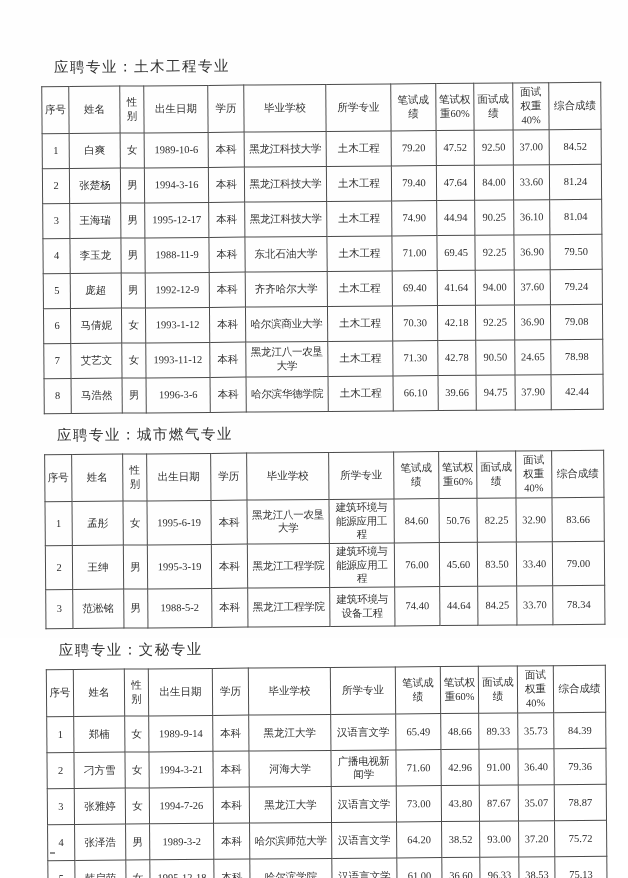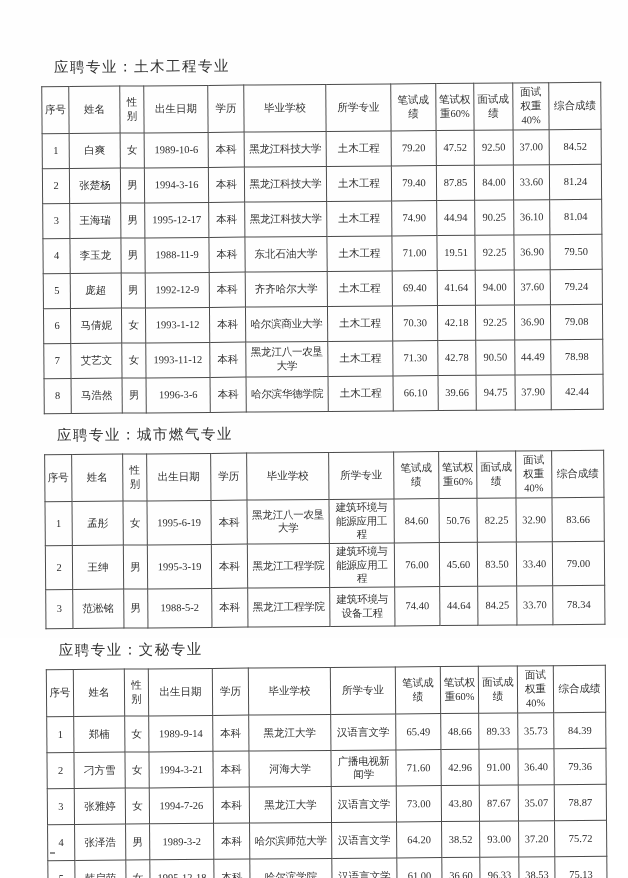--- a/index.html
+++ b/index.html
@@ -121,21 +121,21 @@
               </tr>
               <tr>
                 <td>2</td>
                 <td>张楚杨</td>
                 <td>男</td>
                 <td>1994-3-16</td>
                 <td>本科</td>
                 <td class="sm">黑龙江科技大学</td>
                 <td>土木工程</td>
                 <td>79.40</td>
-                <td>87.85</td>
+                <td>47.64</td>
                 <td>84.00</td>
                 <td>33.60</td>
                 <td>81.24</td>
               </tr>
               <tr>
                 <td>3</td>
                 <td>王海瑞</td>
                 <td>男</td>
                 <td>1995-12-17</td>
                 <td>本科</td>
@@ -149,21 +149,21 @@
               </tr>
               <tr>
                 <td>4</td>
                 <td>李玉龙</td>
                 <td>男</td>
                 <td>1988-11-9</td>
                 <td>本科</td>
                 <td>东北石油大学</td>
                 <td>土木工程</td>
                 <td>71.00</td>
-                <td>19.51</td>
+                <td>69.45</td>
                 <td>92.25</td>
                 <td>36.90</td>
                 <td>79.50</td>
               </tr>
               <tr>
                 <td>5</td>
                 <td>庞超</td>
                 <td>男</td>
                 <td>1992-12-9</td>
                 <td>本科</td>
@@ -193,21 +193,21 @@
                 <td>7</td>
                 <td>艾艺文</td>
                 <td>女</td>
                 <td>1993-11-12</td>
                 <td>本科</td>
                 <td class="sm">黑龙江八一农垦大学</td>
                 <td>土木工程</td>
                 <td>71.30</td>
                 <td>42.78</td>
                 <td>90.50</td>
-                <td>44.49</td>
+                <td>24.65</td>
                 <td>78.98</td>
               </tr>
               <tr>
                 <td>8</td>
                 <td>马浩然</td>
                 <td>男</td>
                 <td>1996-3-6</td>
                 <td>本科</td>
                 <td class="sm">哈尔滨华德学院</td>
                 <td>土木工程</td>

